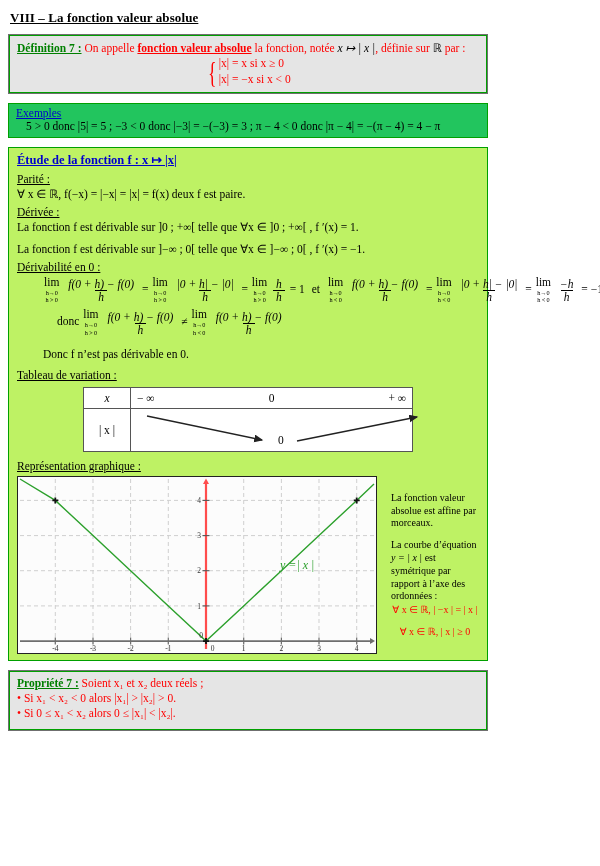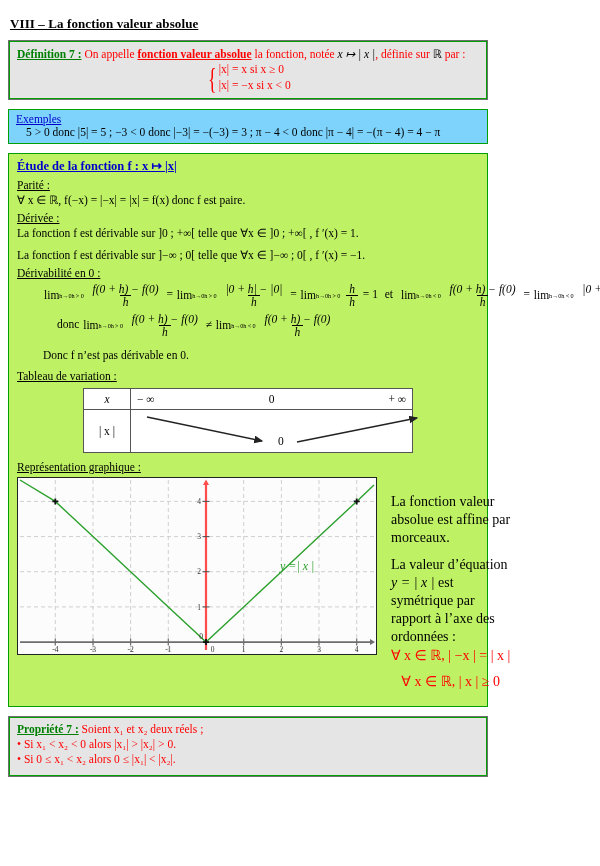--- a/index.html
+++ b/index.html
@@ -14,41 +14,41 @@
     color: #000000;
     font-size: 11.5px;
     position: relative;
     overflow: hidden;
   }
   .page {
     width: 496px;
     height: 866px;
     position: relative;
     box-sizing: border-box;
-    padding: 12px 8px 0 8px;
+    padding: 6px 8px 0 8px;
   }
 
   
   .doc-title {
     font-weight: bold;
     font-size: 13px;
     text-decoration: underline;
     margin: 4px 0 8px 2px;
     letter-spacing: .1px;
   }
 
   
   .box {
     box-sizing: border-box;
     position: relative;
     margin-bottom: 9px;
   }
   .box-plain {
     border: 1.6px solid #00a000;
-    background: #7dd3fc;
+    background: #22c55e;
     padding: 3px 7px 5px 7px;
   }
   .box-study {
     border: 1.6px solid #00a000;
     background: #bef264;
     padding: 4px 8px 6px 8px;
   }
 
   
   .framed {
@@ -87,21 +87,21 @@
     margin: 0 2px;
     line-height: 1.05;
   }
   .frac > .num { padding: 0 3px 0px 3px; }
   .frac > .den {
     padding: 0px 3px 0 3px;
     border-top: 1px solid #000;
   }
   .limop {
     display: inline-flex;
-    flex-direction: row;
+    flex-direction: column;
     align-items: center;
     vertical-align: middle;
     line-height: 1;
     margin: 0 1px;
   }
   .limop .lw { font-size: 11.5px; }
   .limop .sub {
     font-size: 6.2px;
     line-height: 1.12;
     margin-top: 1px;
@@ -200,21 +200,21 @@
     width: 360px;
     height: 178px;
     border: 1.2px solid #222;
     background: #fcfcfc;
     box-sizing: border-box;
     flex: 0 0 auto;
   }
   .graph svg { display: block; }
   .graph-notes {
     margin-left: 14px;
-    font-size: 14px;
+    font-size: 10px;
     line-height: 1.28;
     padding-top: 16px;
   }
   .graph-notes p { margin: 0 0 9px 0; }
   .note-formula {
     color: #ff0000;
     text-align: center;
     margin-top: 1px;
   }
 
@@ -256,21 +256,21 @@
   <div class="box box-plain">
     <div class="ex-title">Exemples</div>
     <div class="ex-line math">5 &gt; 0  donc  |5| = 5  ;  −3 &lt; 0  donc  |−3| = −(−3) = 3  ;  π − 4 &lt; 0  donc  |π − 4| = −(π − 4) = 4 − π</div>
   </div>
 
   <div class="box box-study">
 
     <div class="study-head blue-lbl">Étude de la fonction  f : x ↦ |x|</div>
 
     <div class="sub-h">Parité :</div>
-    <div class="p-line math">∀ x ∈ ℝ, f(−x) = |−x| = |x| = f(x)  donc  f est paire.</div>
+    <div class="p-line math">∀ x ∈ ℝ, f(−x) = |−x| = |x| = f(x)  deux  f est paire.</div>
 
     <div class="sub-h">Dérivée :</div>
     <div class="p-line math">La fonction f est dérivable sur  ]0 ; +∞[  telle que  ∀x ∈ ]0 ; +∞[ , f ′(x) = 1.</div>
     <div class="p-line math" style="margin-top:8px;">La fonction f est dérivable sur  ]−∞ ; 0[  telle que  ∀x ∈ ]−∞ ; 0[ , f ′(x) = −1.</div>
 
     <div class="sub-h">Dérivabilité en 0 :</div>
 
     <div class="indent math" style="margin-top:4px;">
       <span class="limop">
         <span class="lw">lim</span>
@@ -470,21 +470,21 @@
             <text x="185" y="161.0">0</text>
           </g>
 
           <text x="262" y="92" font-family="Liberation Serif, serif" font-style="italic" font-size="12" fill="#2ca02c">y =| x |</text>
         </svg>
       </div>
 
       <div class="graph-notes">
         <p>La fonction valeur absolue est affine par morceaux.</p>
         <p>
-          <span>La valeur d’équation</span>
+          <span>La courbe d’équation</span>
           <span class="math mi">y = | x |</span>
           <span>est symétrique par rapport à l’axe des ordonnées :</span>
           <span class="note-formula math" style="display:block;">∀ x ∈ ℝ, | −x | = | x |</span>
         </p>
         <p>
           <span class="note-formula math" style="display:block;">∀ x ∈ ℝ, | x | ≥ 0</span>
         </p>
       </div>
     </div>
   </div>

